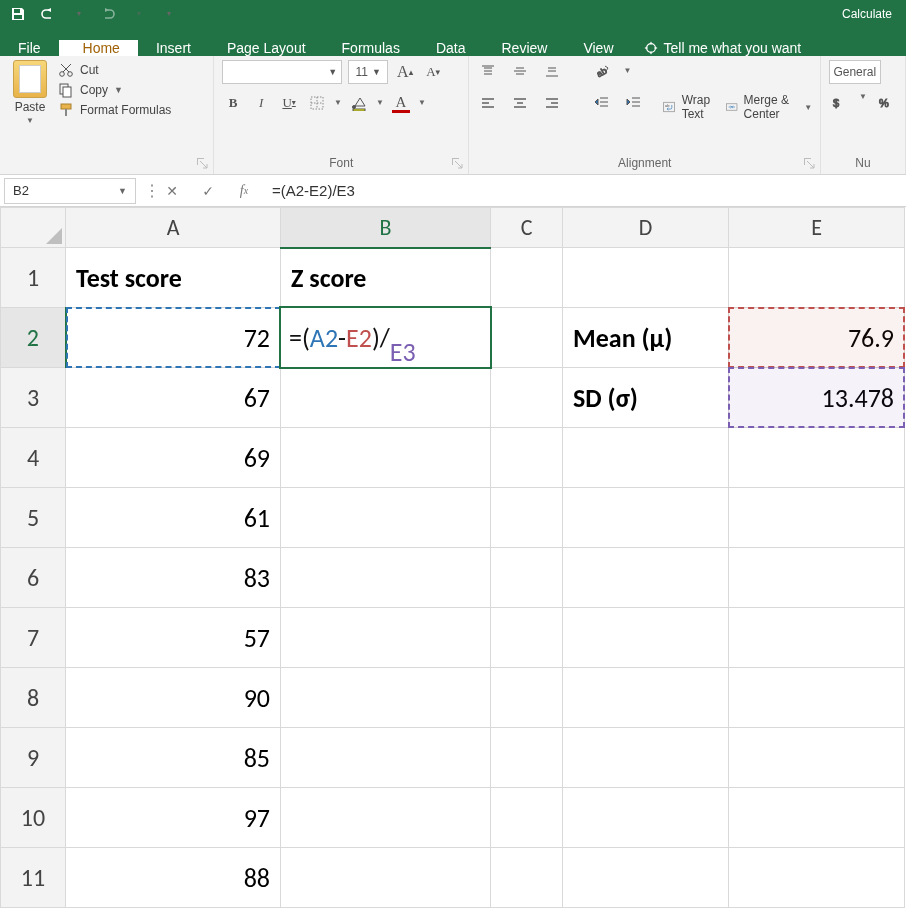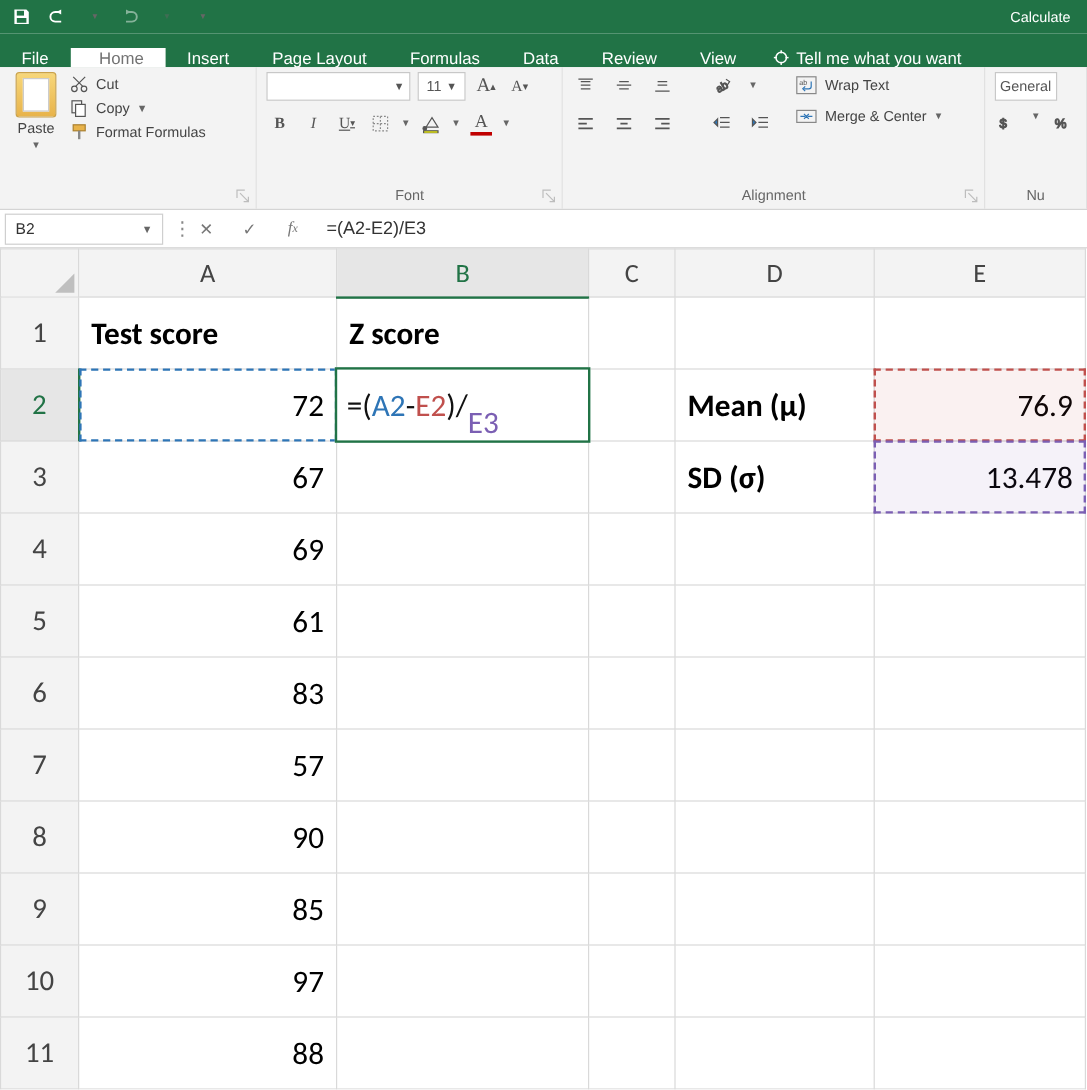--- a/index.html
+++ b/index.html
@@ -23,21 +23,21 @@
   .qat .redo { opacity: .45; }
   .titlebar .spacer { flex: 1; }
   .titlebar .doc-title { padding-right: 4px; }
 
   
   .tabs { height: 30px; background: #217346; display: flex; align-items: flex-end; }
   .tabs .tab {
     padding: 0 18px; display: flex; align-items: center;
     color: #fff; font-size: 14px; cursor: pointer;
   }
-  .tabs .tab.active { background: #fff; color: #737373; padding-left: 24px; }
+  .tabs .tab.active { background: #fff; color: #a16207; padding-left: 24px; }
   .tabs .tellme { display: flex; align-items: center; gap: 6px; padding: 0 12px; color: #fff; font-size: 14px;}
   .tabs .tellme svg { fill:#fff; }
 
   
   .ribbon {
     height: 128px; background: #f3f3f3; border-bottom: 1px solid #d4d4d4;
     display: flex; font-size: 13px; color: #444; position: relative;
   }
   .group { display:flex; flex-direction:column; border-right:1px solid #e1e1e1; }
   .group .label { text-align:center; font-size:12px; color:#666; height:22px; line-height:22px; }
@@ -62,21 +62,21 @@
   .combo{ height:24px; background:#fff; border:1px solid #c8c8c8; display:flex; align-items:center; font-size:12px; padding:0 4px; color:#555;}
   .combo.name{ width:120px;}
   .combo.size{ width:40px; justify-content:center;}
   .aa{ font-family: "Times New Roman", serif;}
   .rb-btn{ width:22px; height:22px; display:flex; align-items:center; justify-content:center; color:#555; cursor:pointer;}
   .rb-btn svg{width:16px;height:16px; fill:#555; stroke:#555;}
 
   
   .align-body{ display:flex; flex-direction:column; gap:10px; padding-right:4px;}
   .align-row{ display:flex; gap:10px; align-items:center;}
-  .block-col{ display:flex; flex-direction:column; gap:8px; padding-left:10px; padding-top:2px;}
+  .block-col{ display:flex; flex-direction:row; gap:8px; padding-left:10px; padding-top:2px;}
   .block-item{ display:flex; align-items:center; gap:6px; font-size:12px; cursor:pointer;}
   .block-item svg{ width:18px; height:18px; }
 
   
   .num-body{ display:flex; flex-direction:column; gap:8px;}
   .combo.fmt{ width:52px;justify-content:flex-end; }
   .num-row{ display:flex; gap:8px;}
 
   
   .formula-bar{

